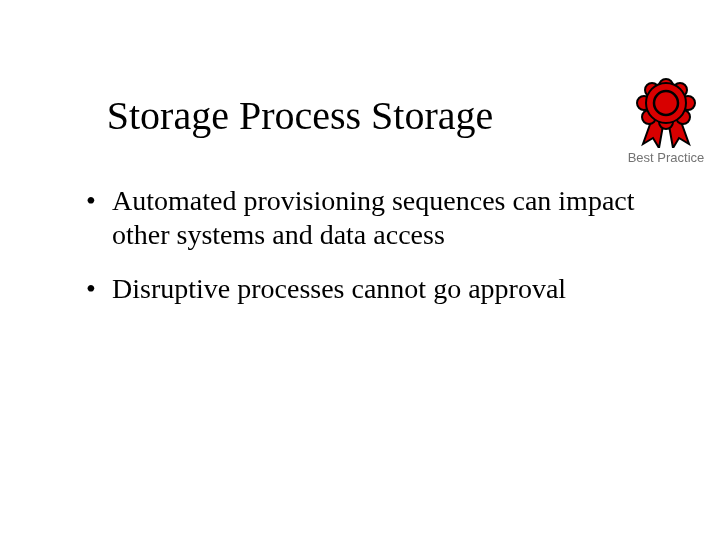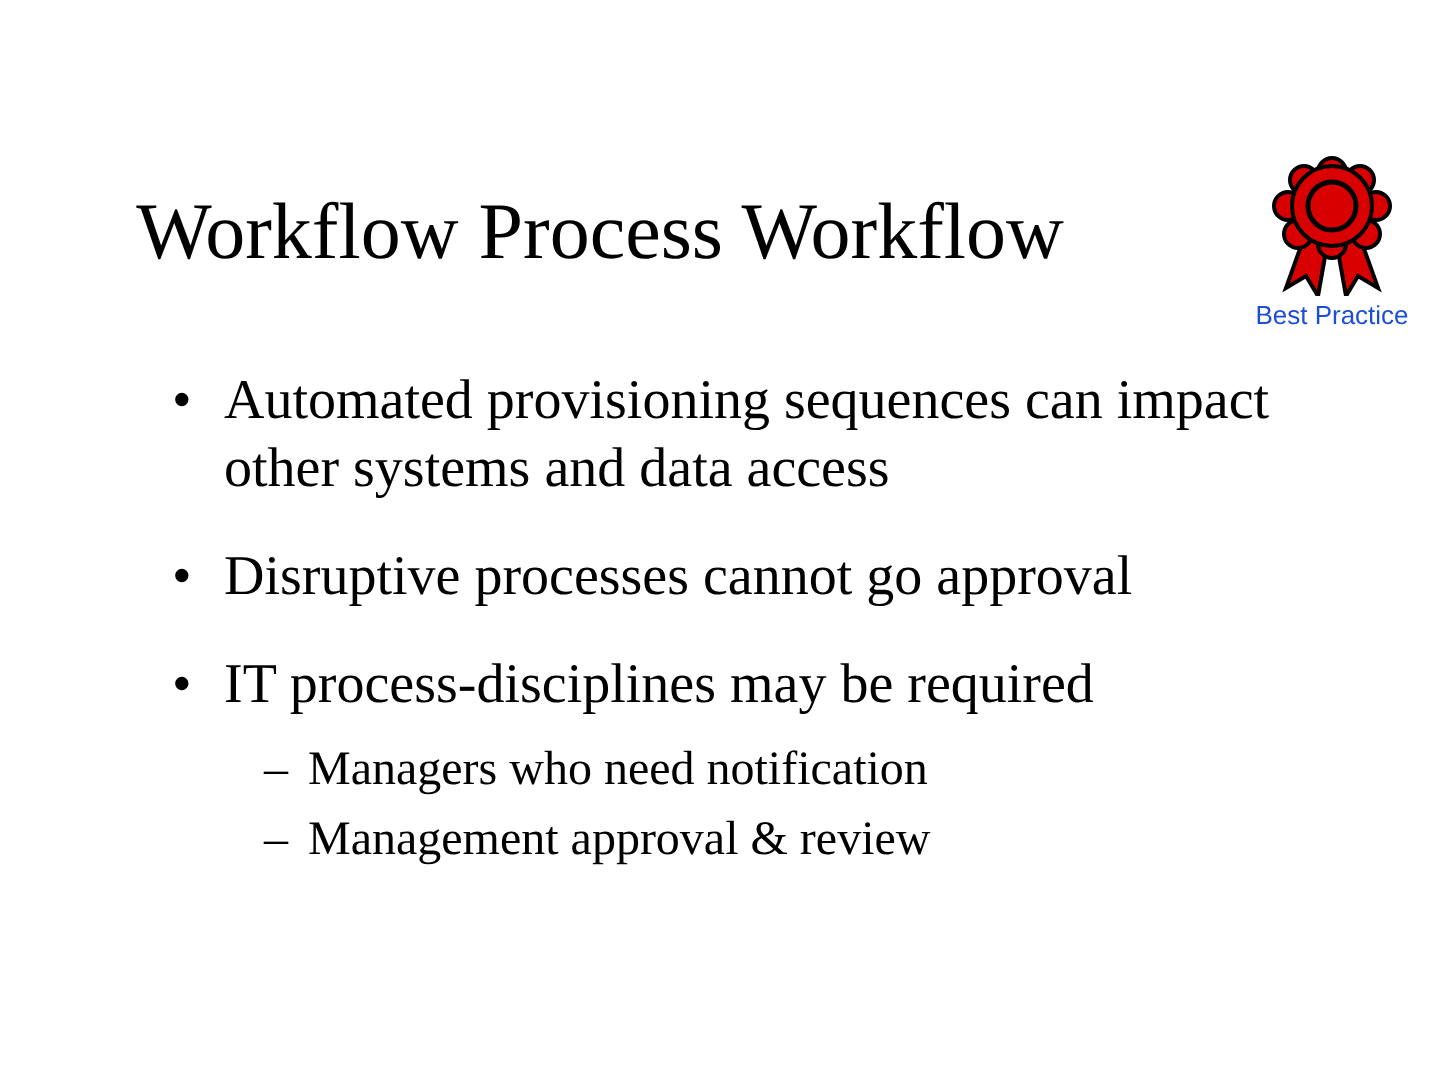--- a/index.html
+++ b/index.html
@@ -33,21 +33,21 @@
     top: 78px;
     right: 14px;
     width: 80px;
     height: 110px;
     text-align: center;
   }
   .badge svg { display: block; margin: 0 auto; }
   .badge-label {
     font-family: "Comic Sans MS", "Comic Sans", cursive, sans-serif;
     font-size: 13px;
-    color: #1d4ed8;
+    color: #737373;
     margin-top: 2px;
     white-space: nowrap;
   }
   .body {
     position: absolute;
     top: 168px;
     left: 68px;
     right: 60px;
     font-size: 28px;
     line-height: 1.22;
@@ -86,21 +86,21 @@
     position: absolute;
     left: 0;
     top: 0;
   }
 </style>
 </head>
 <body>
 
 <div class="slide">
 
-  <div class="title">Workflow Process Workflow</div>
+  <div class="title">Storage Process Storage</div>
 
   <div class="badge">
     <span>
       <svg width="66" height="70" viewBox="0 0 66 70">
 
         <polygon points="20,38 10,66 20,60 26,70 31,42" fill="#d80000" stroke="#000" stroke-width="2"></polygon>
         <polygon points="46,38 56,66 46,60 40,70 35,42" fill="#d80000" stroke="#000" stroke-width="2"></polygon>
 
         <g fill="#d80000" stroke="#000" stroke-width="2">
           <circle cx="33" cy="8" r="7"></circle>
@@ -121,27 +121,16 @@
   </div>
 
   <div class="body">
     <ul class="bullets">
       <li>
         <span>Automated provisioning sequences can impact other systems and data access</span>
       </li>
       <li>
         <span>Disruptive processes cannot go approval</span>
       </li>
-      <li>
-        <span>IT process-disciplines may be required</span>
-        <ul class="sub">
-          <li>
-            <span>Managers who need notification</span>
-          </li>
-          <li>
-            <span>Management approval &amp;  review</span>
-          </li>
-        </ul>
-      </li>
     </ul>
   </div>
 
 </div>
 
 </body></html>

